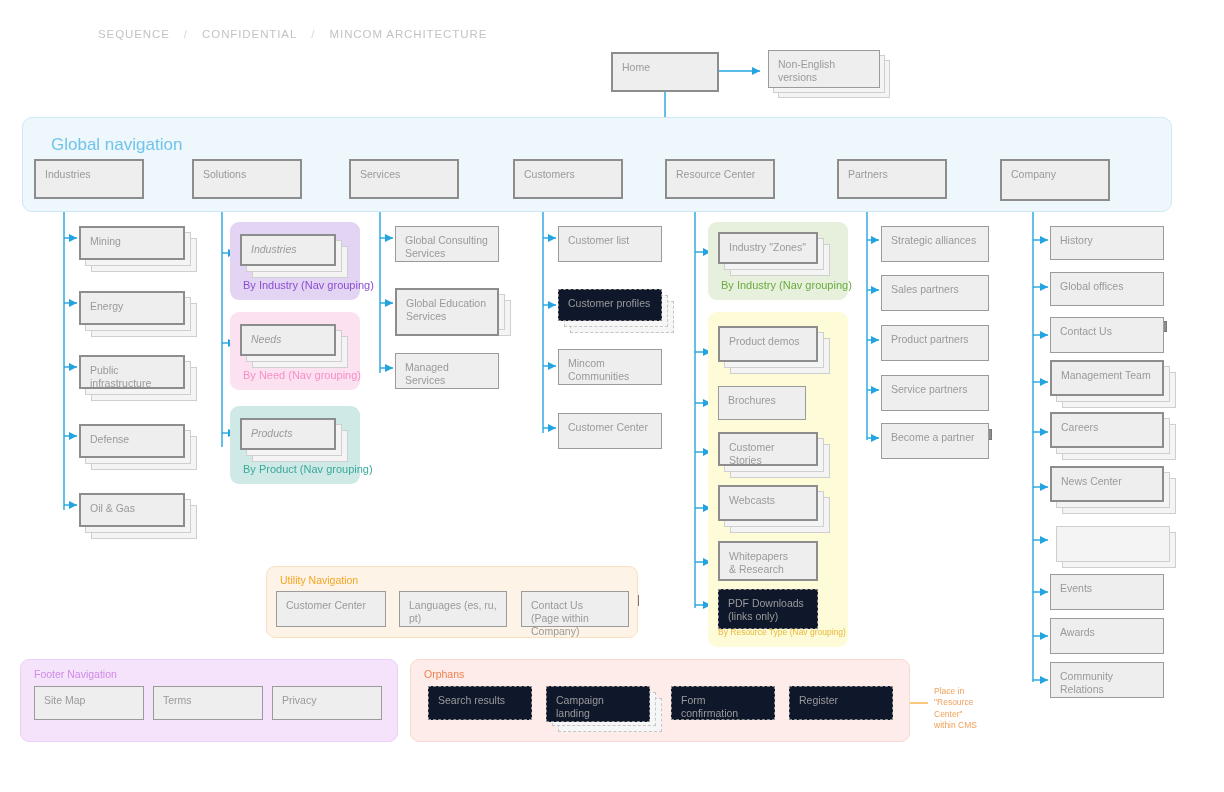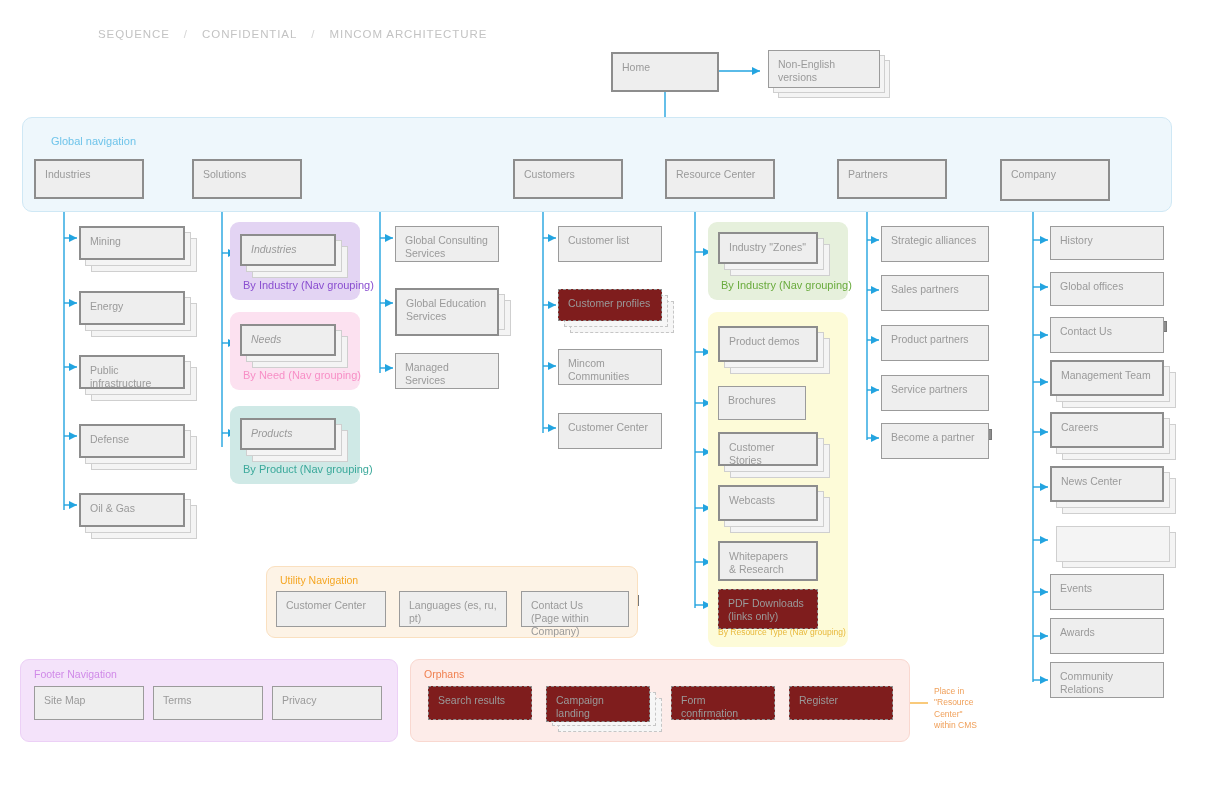--- a/index.html
+++ b/index.html
@@ -27,41 +27,41 @@
     position:absolute;
     background:#eeeeee;
     border:1px solid #9b9b9b;
     font-size:10.5px;
     color:#9a9a9a;
     padding:7px 9px;
     line-height:1.25;
     z-index:3;
   }
   .box.thick { border-width:2px; border-color:#8d8d8d; }
-  .box.dashed { border-style:dashed; border-color:#8d8d8d; background:#7f1d1d; }
+  .box.dashed { border-style:dashed; border-color:#8d8d8d; background:#0f172a; }
   .box.italic { font-style:italic; }
 
   
   .stack { position:absolute; z-index:2; }
   .stack .s1, .stack .s2 {
     position:absolute; background:#f4f4f4; border:1px solid #cfcfcf;
   }
   .stack.dash .s1, .stack.dash .s2 { border-style:dashed; border-color:#c6c6c6; background:#f6f6f6; }
 
   
   .group { position:absolute; border-radius:9px; z-index:1; }
   .group .glabel {
     position:absolute; left:13px; font-size:10.5px; white-space:nowrap;
   }
   .group.nav-group .glabel { font-size:11px; }
 
   .band {
     position:absolute; border-radius:10px; z-index:0;
   }
-  .band .blabel { position:absolute; font-size:11px; }
+  .band .blabel { position:absolute; font-size:17px; }
 
   .badge {
     position:absolute; background:#8e8e8e; color:#ffffff;
     font-size:5.5px; letter-spacing:.4px; font-weight:bold;
     padding:2px 4px 1px; border:1px solid #777; line-height:1;
   }
   .pdf-ico { position:absolute; }
   .lock-ico { position:absolute; }
   .ext-ico { position:absolute; }
 
@@ -170,20 +170,21 @@
     <div class="s1" style="left:10px;top:10px;width:112px;height:38px;"></div>
     <div class="s2" style="left:5px;top:5px;width:112px;height:38px;"></div>
   </div>
   <div class="box" style="left:768px;top:50px;width:112px;height:38px;">Non-English versions</div>
 
   <div class="band" style="left:22px;top:117px;width:1150px;height:95px;background:#eef7fc;border:1px solid #cfe8f5;">
     <div class="blabel" style="left:28px;top:17px;color:#6fc4ea;">Global navigation</div>
   </div>
   <div class="box thick" style="left:34px;top:159px;width:110px;height:40px;">Industries</div>
   <div class="box thick" style="left:192px;top:159px;width:110px;height:40px;">Solutions</div>
+  <div class="box thick" style="left:349px;top:159px;width:110px;height:40px;">Services</div>
   <div class="box thick" style="left:513px;top:159px;width:110px;height:40px;">Customers</div>
   <div class="box thick" style="left:665px;top:159px;width:110px;height:40px;">Resource Center</div>
   <div class="box thick" style="left:837px;top:159px;width:110px;height:40px;">Partners</div>
   <div class="box thick" style="left:1000px;top:159px;width:110px;height:42px;">Company</div>
 
   <div class="stack" style="left:79px;top:226px;width:122px;height:46px;">
     <div class="s1" style="left:12px;top:12px;width:106px;height:34px;"></div>
     <div class="s2" style="left:6px;top:6px;width:106px;height:34px;"></div>
   </div>
   <div class="box thick" style="left:79px;top:226px;width:106px;height:34px;">Mining</div>

